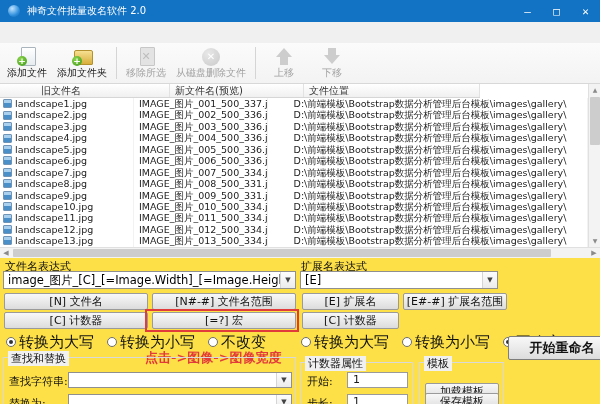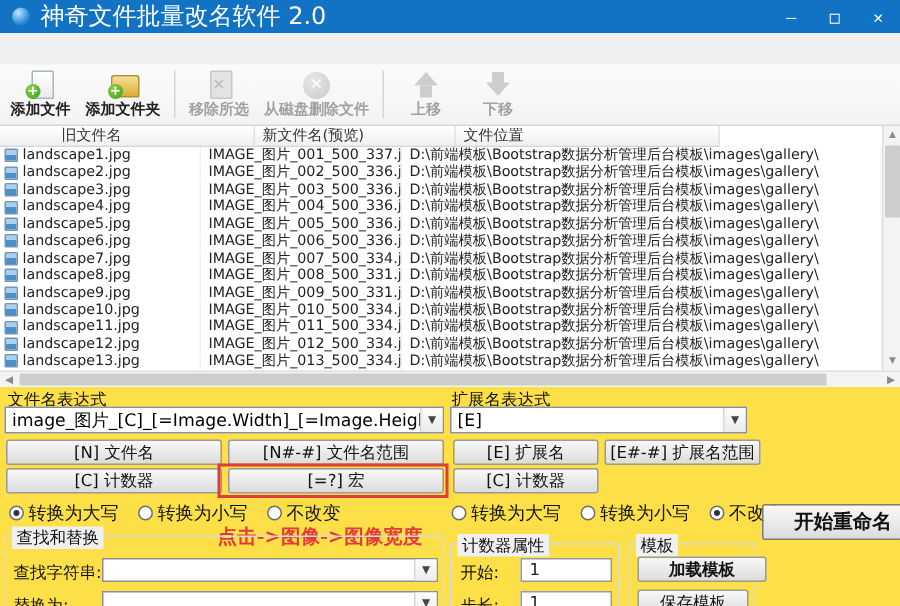--- a/index.html
+++ b/index.html
@@ -2,52 +2,52 @@
 <html><head>
 <meta charset="utf-8">
 <style>
   * { margin:0; padding:0; box-sizing:border-box; }
   html,body { width:600px; height:404px; overflow:hidden; }
   body { font-family:"DejaVu Sans", sans-serif; background:#f0f0f0; position:relative; font-size:11px; color:#1a1a1a; }
 
   
   .titlebar { position:absolute; top:0; left:0; width:600px; height:22px; background:#1272c4; display:flex; align-items:center; }
   .app-icon { width:12px; height:12px; border-radius:50%; background:radial-gradient(circle at 35% 30%, #bfe3ff, #2f8fdc 60%, #0c5ea8); margin:0 7px 0 8px; flex:none; }
-  .title-text { color:#fff; font-size:16px; white-space:nowrap; }
+  .title-text { color:#fff; font-size:10px; white-space:nowrap; }
   .win-controls { margin-left:auto; display:flex; height:22px; }
   .win-btn { width:29px; height:22px; display:flex; align-items:center; justify-content:center; color:#fff; font-size:11px; font-family:"DejaVu Sans Mono", monospace; }
 
   
   .menubar { position:absolute; top:22px; left:0; width:600px; height:31px; background:#f0f0f0; display:flex; align-items:center; padding-left:2px; border-bottom:1px solid #e6e6e6;margin-top:33px; }
   .menu-item { padding:2px 7px; font-size:11px; color:#222; white-space:nowrap; }
 
   
   .toolbar { position:absolute; top:43px; left:0; width:600px; height:41px; background:linear-gradient(#fbfbfb,#f3f3f3); border-bottom:1px solid #d8d8d8; display:flex; align-items:stretch; padding:1px 0 1px 2px; }
   .tb-btn { display:flex; flex-direction:column; align-items:center; justify-content:flex-end; padding:2px 5px 2px 5px; min-width:48px; }
-  .tb-label { font-size:10px; color:#222; white-space:nowrap; margin-top:0;font-weight:bold; }
+  .tb-label { font-size:10px; color:#222; white-space:nowrap; margin-top:0; }
   .tb-btn.disabled .tb-label { color:#a2a2a2; }
   .tb-sep { width:1px; background:#d5d5d5; margin:3px 4px; }
   .tb-icon { width:24px; height:22px; position:relative; display:block; }
   .add-file-icon::before { content:''; position:absolute; left:6px; top:1px; width:13px; height:17px; background:linear-gradient(#ffffff,#e7ecef); border:1px solid #a9b4bd; border-radius:1px; }
   .add-file-icon::after, .add-folder-icon::after { content:'+'; position:absolute; left:2px; bottom:0; width:10px; height:10px; background:radial-gradient(circle at 35% 30%, #8ad24a, #3f9c1a); border-radius:50%; color:#fff; font-size:9px; line-height:10px; text-align:center; font-weight:bold; }
   .add-folder-icon::before { content:''; position:absolute; left:4px; top:4px; width:17px; height:13px; background:linear-gradient(#f6e092,#d9ae3c); border:1px solid #b3912e; border-radius:2px 2px 1px 1px; }
   .remove-selected-icon::before { content:''; position:absolute; left:6px; top:1px; width:13px; height:17px; background:#e3e3e3; border:1px solid #c7c7c7; border-radius:1px; }
   .remove-selected-icon::after { content:'\2715'; position:absolute; left:0; right:0; top:4px; text-align:center; color:#bdbdbd; font-size:11px; font-weight:bold; }
   .delete-from-disk-icon::before { content:''; position:absolute; left:3px; top:2px; width:18px; height:18px; border-radius:50%; background:radial-gradient(circle at 35% 30%, #e8e8e8, #c9c9c9); }
   .delete-from-disk-icon::after { content:'\2715'; position:absolute; left:0; right:0; top:5px; text-align:center; color:#fff; font-size:10px; font-weight:bold; }
   .move-up-icon::before { content:''; position:absolute; left:4px; top:2px; width:0; height:0; border-left:8px solid transparent; border-right:8px solid transparent; border-bottom:9px solid #cdcdcd; }
   .move-up-icon::after { content:''; position:absolute; left:8px; top:11px; width:8px; height:8px; background:#cdcdcd; }
   .move-down-icon::before { content:''; position:absolute; left:4px; bottom:2px; width:0; height:0; border-left:8px solid transparent; border-right:8px solid transparent; border-top:9px solid #cdcdcd; }
   .move-down-icon::after { content:''; position:absolute; left:8px; top:2px; width:8px; height:8px; background:#cdcdcd; }
 
   
   .tablewrap { position:absolute; top:84px; left:0; width:600px; height:174px; background:#fff; }
   .thead { position:absolute; top:0; left:0; width:480px; height:14px; display:grid; grid-template-columns:134px 134px 1fr; background:linear-gradient(#ffffff,#f0f0f0); border-bottom:1px solid #d6d6d6;padding-left:36px; }
   .thead .hcell { font-size:10px; color:#333; padding-left:5px; line-height:14px; border-right:1px solid #e2e2e2; overflow:hidden; white-space:nowrap; }
-  .tbody { position:absolute; top:14px; left:0; width:588px; height:149px; overflow:hidden; }
+  .tbody { position:absolute; top:14px; left:0; width:588px; height:149px; overflow:hidden;text-align:center; }
   .trow { height:11.45px; line-height:11.45px; display:grid; grid-template-columns:134px 134px 1fr; white-space:nowrap; }
   .cell { overflow:hidden; padding-left:5px; border-right:1px solid #f2f2f2; }
   .ctext { font-size:9.5px; color:#222; }
   .c1 { display:flex; align-items:center; padding-left:3px; }
   .file-icon { flex:none; display:inline-block; width:9px; height:9px; margin-right:3px; background:linear-gradient(#a9d0ee 0 45%, #4b8fc9 45% 100%); border:1px solid #6f94b5; border-radius:1px; }
   .vscroll { position:absolute; top:0; right:0; width:12px; height:163px; background:#f3f3f3; border-left:1px solid #e0e0e0; }
   .vscroll .arr { position:absolute; left:0; width:12px; height:12px; text-align:center; font-size:6px; color:#8a8a8a; line-height:12px; }
   .vscroll .arr.up { top:0; } .vscroll .arr.down { bottom:0; }
   .vthumb { position:absolute; left:1px; top:13px; width:10px; height:48px; background:#cdcdcd; border-radius:1px; }
   .hscroll { position:absolute; left:0; bottom:0; width:600px; height:11px; background:#f3f3f3; border-top:1px solid #e0e0e0; }
@@ -70,37 +70,37 @@
   #fn-btns .btn:nth-child(4){ left:152px; top:54px; width:144px; }
   #ext-btns .btn:nth-child(1){ left:302px; top:35px; width:97px; }
   #ext-btns .btn:nth-child(2){ left:403px; top:35px; width:104px; }
   #ext-btns .btn:nth-child(3){ left:302px; top:54px; width:97px; }
   .red-box { position:absolute; left:145px; top:51px; width:154px; height:23px; border:2px solid #e23b3b; pointer-events:none; }
   .radio-group { position:absolute; top:77px; display:flex; gap:13px; align-items:center; height:14px; }
   #radio-left { left:6px; } #radio-right { left:301px; }
   .radio-item { display:flex; align-items:center; gap:3px; }
   .radio { width:10px; height:10px; border:1px solid #6e6e6e; border-radius:50%; background:#fff; position:relative; flex:none; }
   .radio.checked::after { content:''; position:absolute; left:2px; top:2px; width:4px; height:4px; border-radius:50%; background:#333; }
-  .radio-label { font-size:12px; color:#111; white-space:nowrap; }
+  .radio-label { font-size:15px; color:#111; white-space:nowrap; }
   .red-text { position:absolute; left:145px; top:91px; font-size:13px; font-weight:bold; color:#e23b3b; white-space:nowrap; }
   .start-btn { left:508px; top:78px; width:108px; height:24px; font-size:13px; font-weight:bold; border:1px solid #7d7d7d; }
   .groupbox { position:absolute; border:1px solid #d9d9d9; }
   .grouplabel { position:absolute; top:-7px; left:4px; background:#f0f0f0; padding:0 3px; font-size:11px; color:#111; white-space:nowrap; }
   #find-group { left:3px; top:99px; width:293px; height:60px; }
   #counter-group { left:300px; top:104px; width:113px; height:55px; }
   #template-group { left:419px; top:104px; width:85px; height:55px; }
   #find-group .flabel, #counter-group .flabel { font-size:11px; }
   #find-row1-label { left:5px; top:16px; } #find-row2-label { left:5px; top:38px; }
   #find-combo { left:64px; top:14px; width:224px; height:16px; }
   #replace-combo { left:64px; top:36px; width:224px; height:16px; }
   #counter-start-label { left:6px; top:11px; } #counter-step-label { left:6px; top:33px; }
   .cinput { position:absolute; background:#fff; border:1px solid #9a9a9a; font-size:11px; padding-left:5px; line-height:14px; overflow:hidden; }
   #counter-start-input { left:46px; top:9px; width:61px; height:16px; }
   #counter-step-input { left:46px; top:31px; width:61px; height:16px; }
-  #tpl-load { left:5px; top:8px; width:86px;font-weight:bold; }
+  #tpl-load { left:5px; top:20px; width:74px; }
   #tpl-save { left:5px; top:30px; width:74px; }
 </style>
 </head>
 <body>
 
 <div class="titlebar">
   <span class="app-icon"></span>
   <span class="title-text">神奇文件批量改名软件 2.0</span>
   <span class="win-controls">
     <span class="win-btn">–</span>

